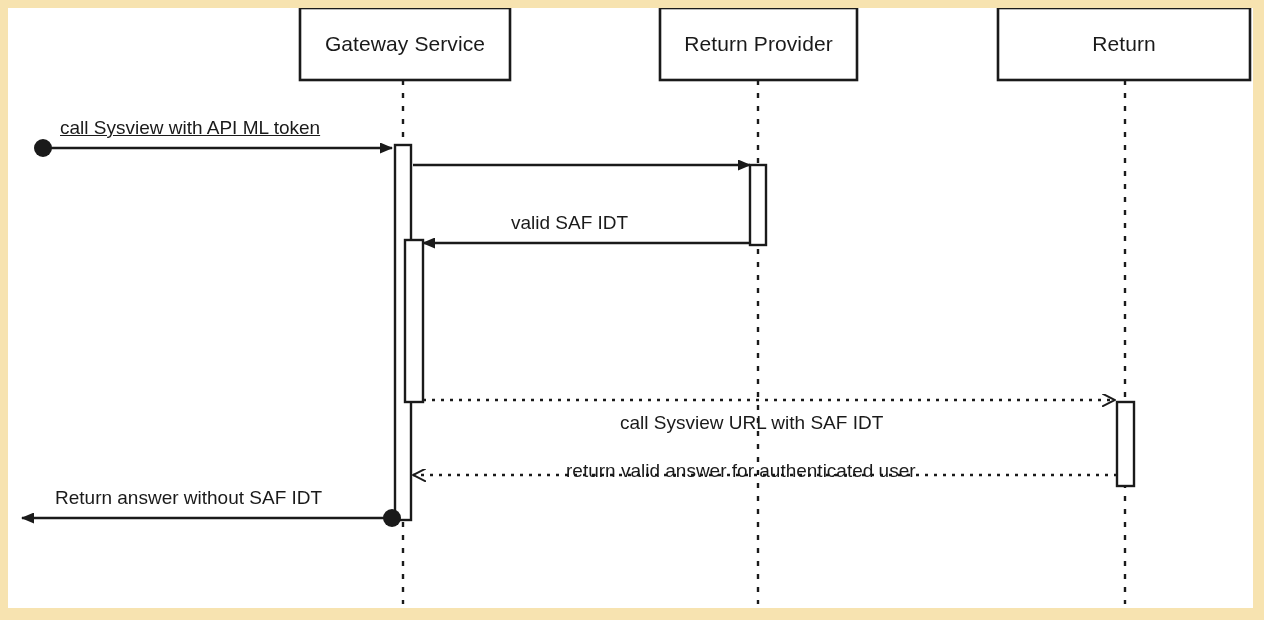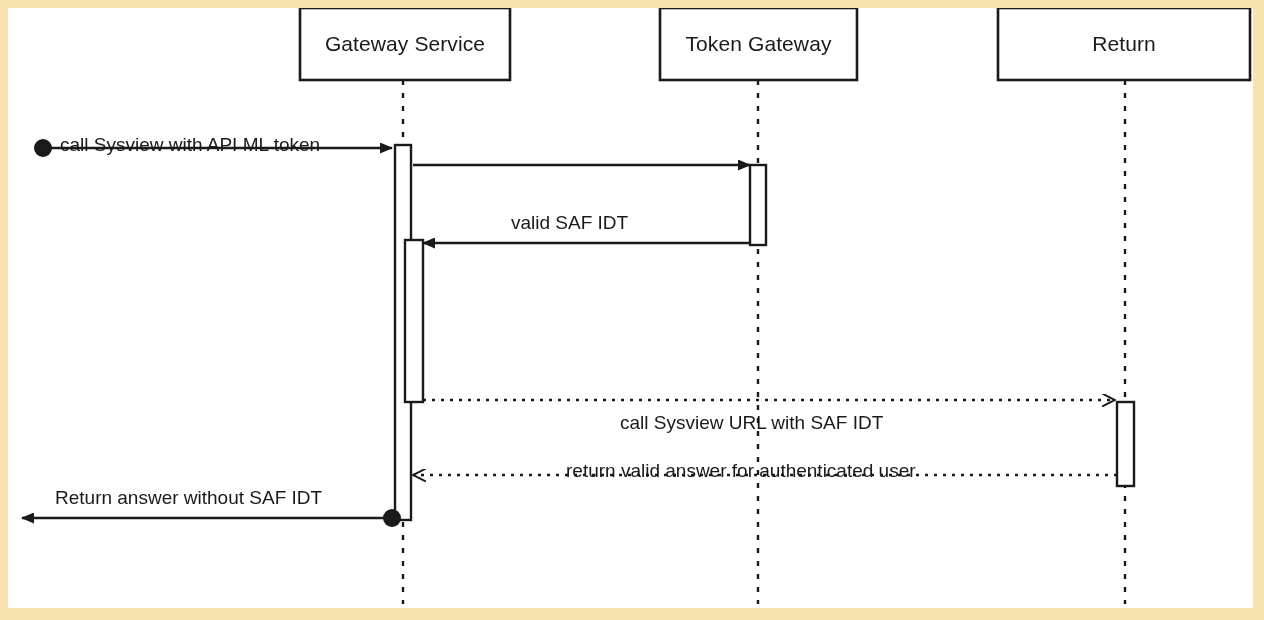--- a/index.html
+++ b/index.html
@@ -96,23 +96,23 @@
       <line x1="392" y1="518" x2="22" y2="518" stroke="#1a1a1a" stroke-width="2.4" marker-end="url(#arrow-filled)"></line>
     </g>
 
     <g>
       <circle cx="43" cy="148" r="9" fill="#1a1a1a"></circle>
       <circle cx="392" cy="518" r="9" fill="#1a1a1a"></circle>
     </g>
   </svg>
 
   <div class="participant-label" style="left:300px; top:32px; width:210px;">Gateway Service</div>
-  <div class="participant-label" style="left:660px; top:32px; width:197px;">Token Gateway</div>
+  <div class="participant-label" style="left:660px; top:32px; width:197px;">Return Provider</div>
   <div class="participant-label" style="left:998px; top:32px; width:252px;">Return</div>
 
-  <div class="message-label" style="left:60px; top:134px;">call Sysview with API ML token</div>
+  <div class="message-label" style="left:60px; top:117px;text-decoration:underline;">call Sysview with API ML token</div>
   <div class="message-label" style="left:511px; top:212px;">valid SAF IDT</div>
   <div class="message-label" style="left:620px; top:368px;margin-top:44px;">call Sysview URL with SAF IDT</div>
   <div class="message-label" style="left:566px; top:460px;">return valid answer for authenticated user</div>
   <div class="message-label" style="left:55px; top:487px;">Return answer without SAF IDT</div>
 
   <div id="frame-border"></div>
 </div>
 
 </body></html>

